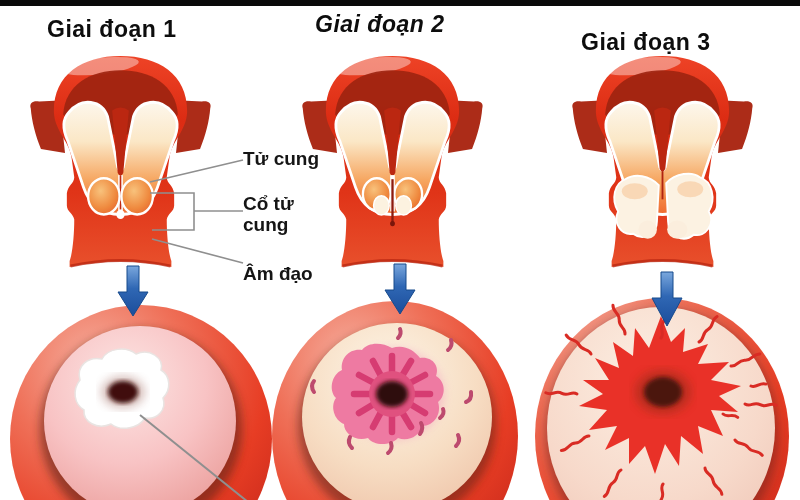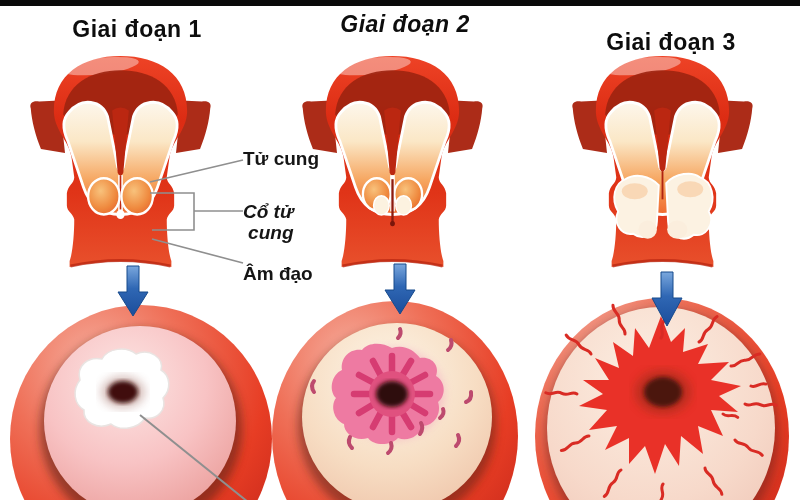--- a/index.html
+++ b/index.html
@@ -1,21 +1,21 @@
 <!DOCTYPE html>
 <html><head>
 <meta charset="utf-8">
 <style>
   html,body{margin:0;padding:0;background:#fff;}
   #canvas{position:relative;width:800px;height:500px;background:#ffffff;overflow:hidden;
           font-family:"Liberation Sans","DejaVu Sans",sans-serif;}
   .topbar{position:absolute;left:0;top:0;width:800px;height:6px;background:#0a0a0a;}
-  .stage-title{position:absolute;width:180px;text-align:center;font-size:23px;font-weight:700;
+  .stage-title{position:absolute;width:180px;font-size:23px;font-weight:700;
                color:#0d0d0d;letter-spacing:.5px;}
-  .anat-label{position:absolute;font-size:19px;font-weight:700;color:#151515;line-height:1.08;text-align:right;}
+  .anat-label{position:absolute;font-size:19px;font-weight:700;color:#151515;line-height:1.08;}
   .abs{position:absolute;}
   svg{display:block;}
   #overlay{position:absolute;left:0;top:0;pointer-events:none;}
 </style>
 </head>
 <body>
 
 <div id="canvas">
 
   <svg width="0" height="0" style="position:absolute" aria-hidden="true">
@@ -204,19 +204,19 @@
     <path d="M 150,193 L 194,193 L 194,230 L 152,230" fill="none" stroke-width="1.6" stroke="#8f8f8f"></path>
     <line x1="194" y1="211" x2="243" y2="211" stroke-width="1.6" stroke="#8f8f8f"></line>
     <line x1="152" y1="239" x2="243" y2="263" stroke-width="1.6" stroke="#8f8f8f"></line>
     <line x1="140" y1="415" x2="248" y2="502" stroke-width="2" stroke="#8f8f8f"></line>
     <path d="M 127,266 h 12 v 26 h 9 L 133,316 L 118,292 h 9 Z" fill="url(#gArrow)" stroke-width="1" stroke="#174a8c"></path>
     <path d="M 394,264 h 12 v 26 h 9 L 400,314 L 385,290 h 9 Z" fill="url(#gArrow)" stroke-width="1" stroke="#174a8c"></path>
     <path d="M 661,272 h 12 v 26 h 9 L 667,326 L 652,298 h 9 Z" fill="url(#gArrow)" stroke-width="1" stroke="#174a8c"></path>
   </svg>
 
   <div class="anat-label" style="left:243px;top:149px;">Tử cung</div>
-  <div class="anat-label" style="left:243px;top:202px;font-style:italic;">
+  <div class="anat-label" style="left:243px;top:194px;">
     <div>Cổ tử</div>
     <div>cung</div>
   </div>
   <div class="anat-label" style="left:243px;top:264px;">Âm đạo</div>
 
 </div>
 
 </body></html>

